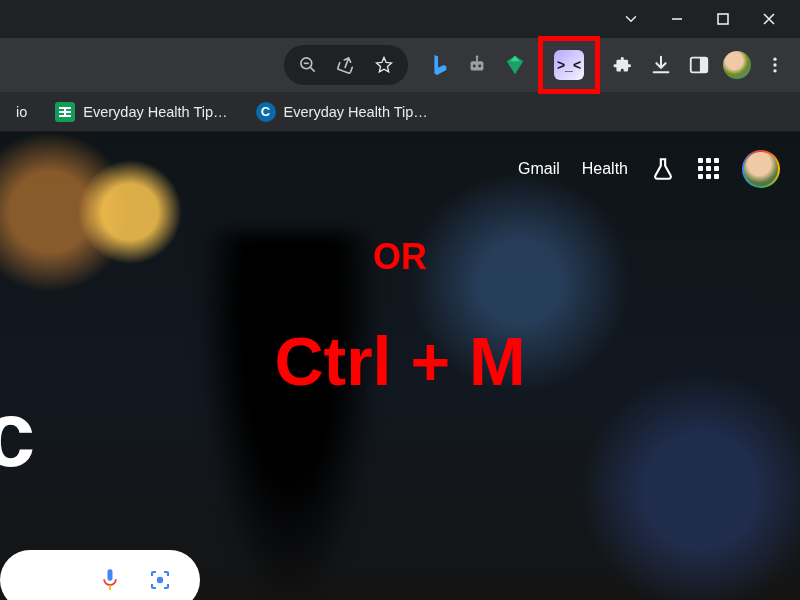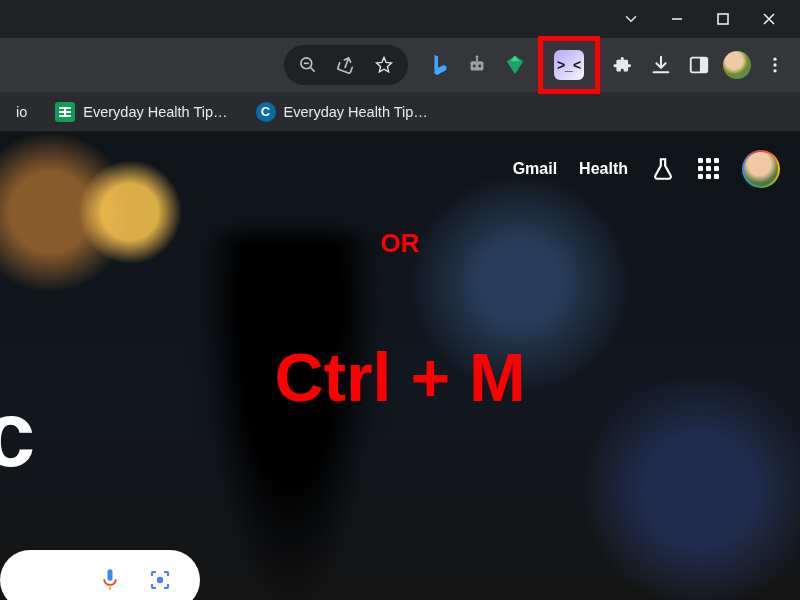--- a/index.html
+++ b/index.html
@@ -165,21 +165,21 @@
   .gh-header {
     position: absolute;
     top: 18px;
     right: 20px;
     display: flex;
     align-items: center;
     gap: 22px;
     font-size: 16px;
     font-weight: 500;
   }
-  .gh-link { color: #fff; font-weight: bold; }
+  .gh-link { color: #fff; }
   .grid-icon {
     width: 22px; height: 22px;
     display: grid;
     grid-template-columns: repeat(3,5px);
     grid-template-rows: repeat(3,5px);
     gap: 3px;
   }
   .grid-icon span { background: #fff; border-radius: 1px; }
   .avatar-big {
     width: 38px; height: 38px;
@@ -187,37 +187,36 @@
     padding: 2px;
     background: conic-gradient(#ea4335,#fbbc05,#34a853,#4285f4,#ea4335);
   }
   .avatar-big-inner {
     width: 100%; height: 100%;
     border-radius: 50%;
     background: radial-gradient(circle at 45% 35%, #f0c9a5 0 40%, #5a7a3a 65%, #3a5a8a 100%);
   }
   .annot-or {
     position: absolute;
-    top: 96px;
+    top: 104px;
     left: 50%;
     transform: translateX(-50%);
     color: #ff0000;
-    font-size: 26px;
+    font-size: 36px;
     font-weight: bold;
   }
   .annot-ctrl {
     position: absolute;
     top: 190px;
     left: 50%;
     transform: translateX(-50%);
     color: #ff0000;
     font-size: 68px;
     font-weight: bold;
     white-space: nowrap;
-    margin-top: 16px;
   }
   .bottom-pill {
     position: absolute;
     left: 0;
     bottom: -10px;
     width: 200px;
     height: 60px;
     background: #fff;
     border-radius: 30px;
     display: flex;

